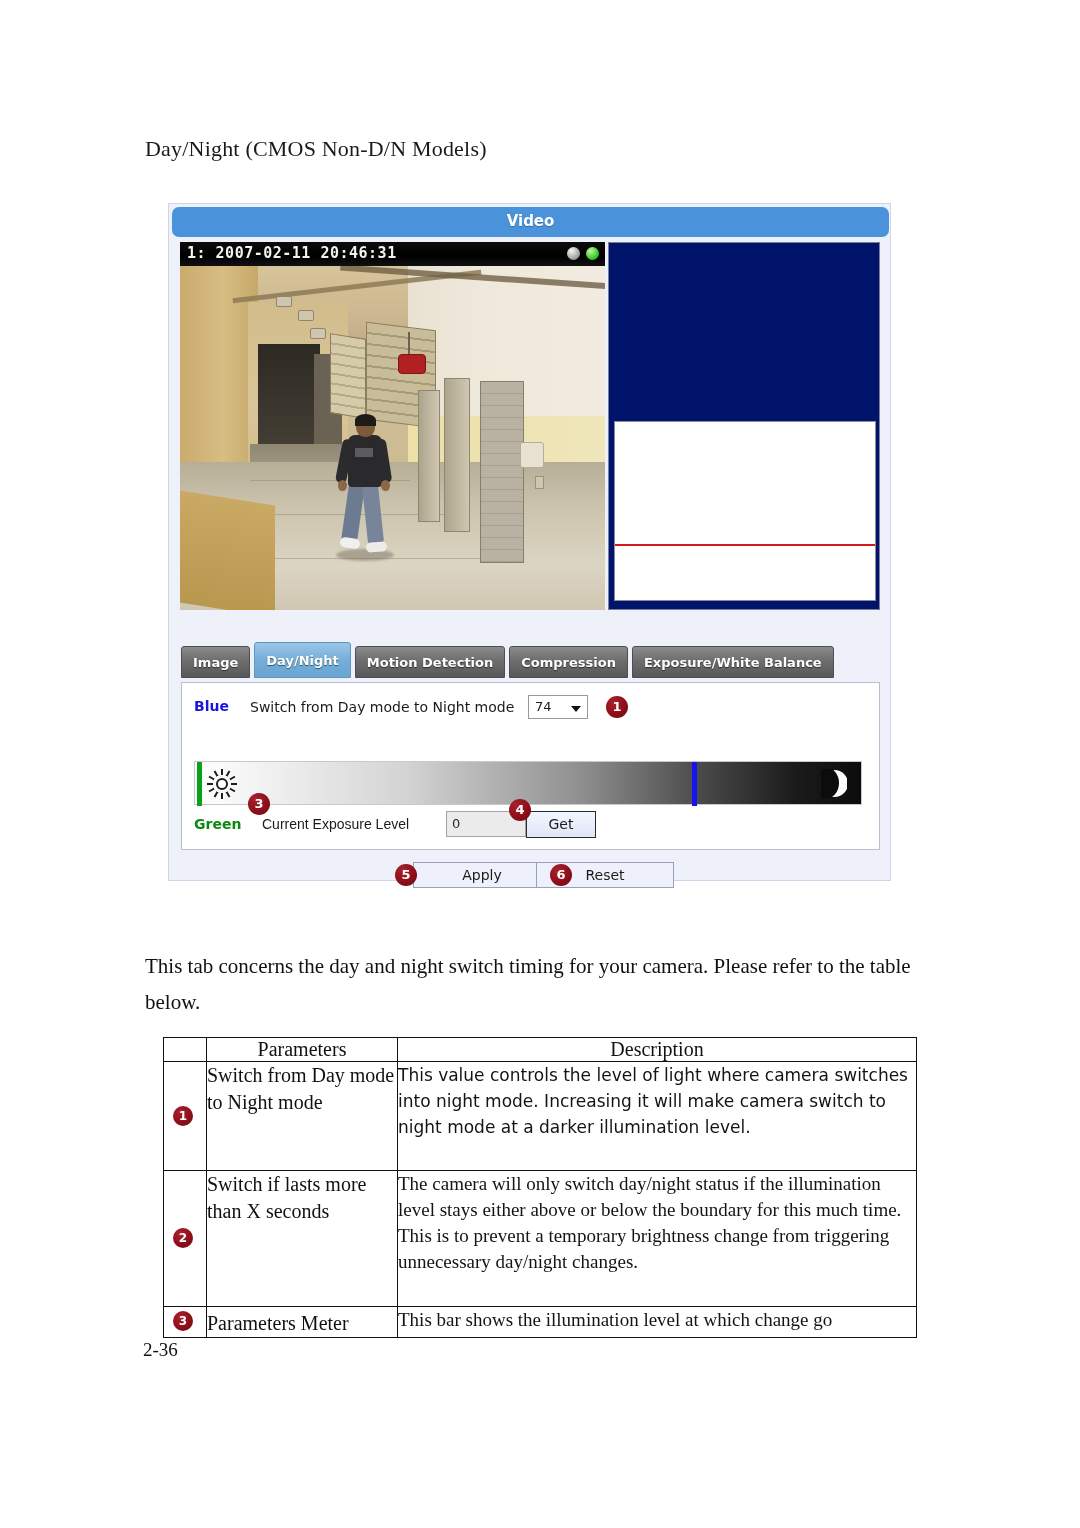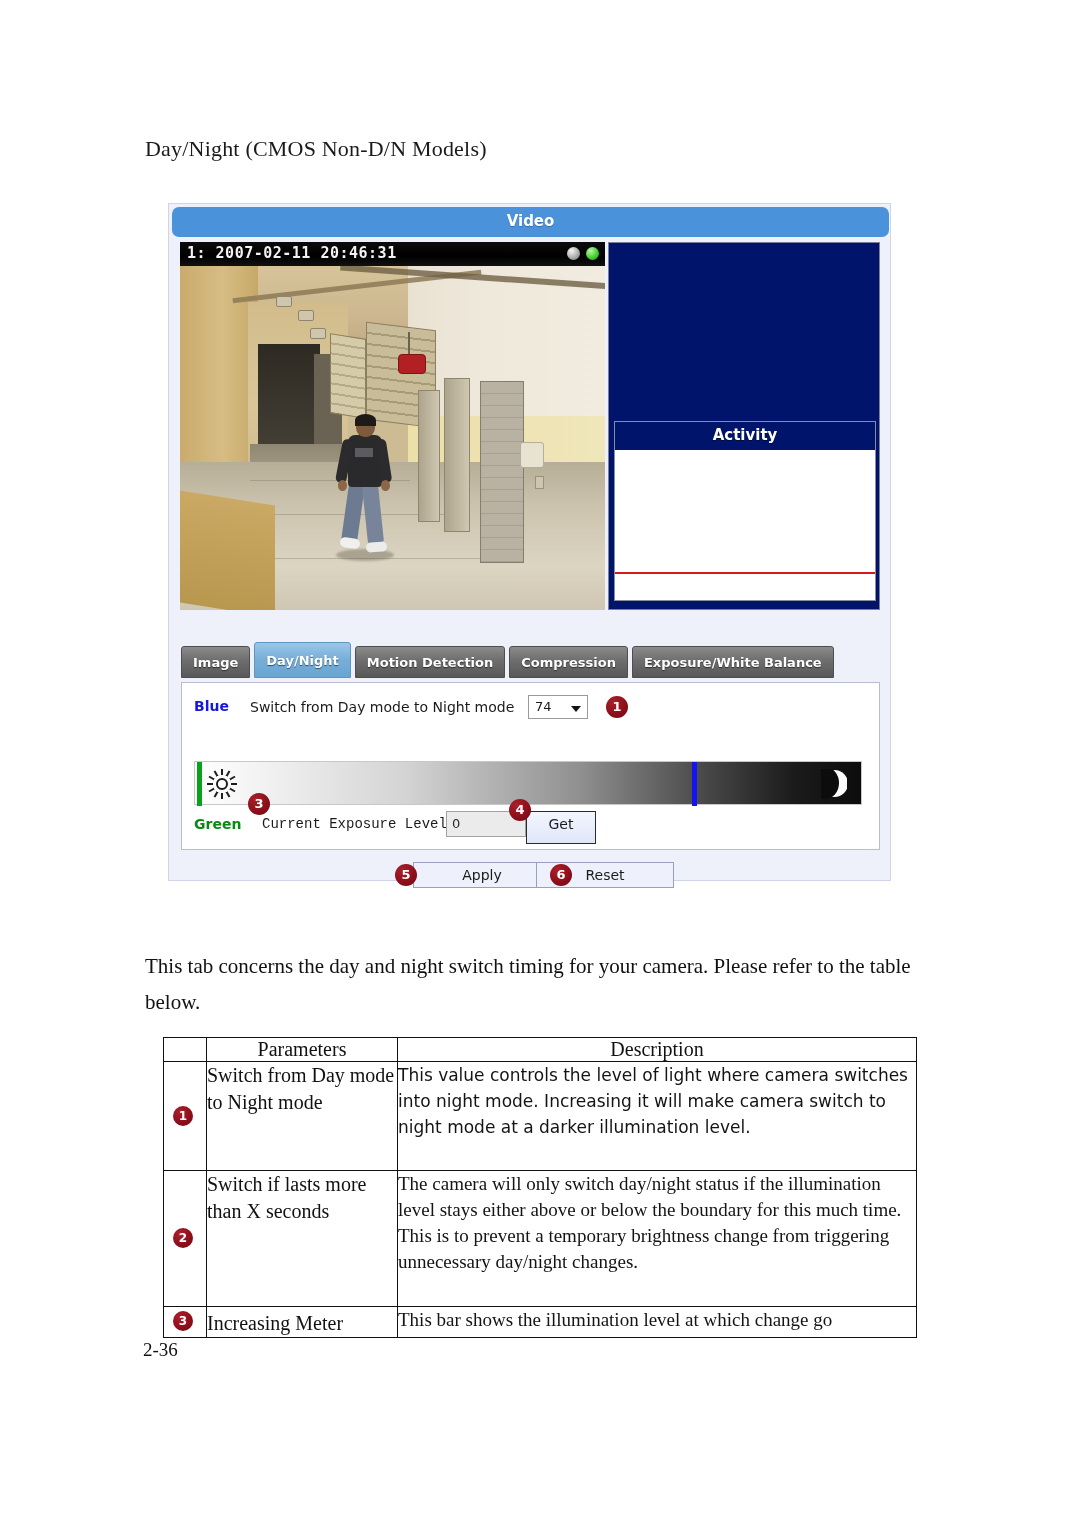--- a/index.html
+++ b/index.html
@@ -353,32 +353,32 @@
     border-radius: 50%; background: #0c0c0c;
   }
 
   .row-c { position: absolute; left: 12px; top: 128px; width: 676px; height: 28px; }
   .lab-green {
     position: absolute; left: 0; top: 5px;
     font-family: "DejaVu Sans", sans-serif; font-weight: bold; font-size: 14px; color: #0a8a10;
   }
   .txt-exposure {
     position: absolute; left: 68px; top: 5px;
-    font-family: Liberation Mono, monospace; font-size: 14px; color: #1b1b1b; white-space: nowrap;
+    font-family: Liberation Sans, sans-serif; font-size: 14px; color: #1b1b1b; white-space: nowrap;
   }
   .input-exp {
     position: absolute; left: 252px; top: 0; width: 80px; height: 26px;
     background: #ebebeb; border: 1px solid #a2a2a2; box-sizing: border-box;
   }
   .input-exp .inp-val {
     position: absolute; left: 5px; top: 4px;
     font-family: "DejaVu Sans", sans-serif; font-size: 13px; color: #2a2a2a;
   }
   .btn-get {
-    position: absolute; left: 332px; top: 0; width: 70px; height: 33px;
+    position: absolute; left: 332px; top: 0; width: 70px; height: 27px;
     background: linear-gradient(to bottom,#f2f6ff,#dfe6f7);
     border: 1px solid #2a2a2a; box-sizing: border-box;
     text-align: center; line-height: 25px;
     font-family: "DejaVu Sans", sans-serif; font-size: 14px; color: #1b1b1b;
   }
 
   
   .action-row { position: absolute; left: 212px; top: 658px; width: 300px; height: 28px; }
   .btn-wide {
     position: absolute; top: 0; width: 138px; height: 26px;
@@ -532,23 +532,20 @@
           <div class="p-handL"></div>
           <div class="p-handR"></div>
           <div class="p-head"></div>
           <div class="p-hair"></div>
         </div>
       </div>
     </div>
 
     <div class="side-col">
       <div class="activity-box">
-        <div class="activity-header">
-          <div class="act-label">Activity</div>
-        </div>
         <div class="activity-body"></div>
         <div class="activity-rule"></div>
         <div class="activity-foot"></div>
       </div>
     </div>
   </div>
 
   <div class="tabbar">
     <div class="tab">Image</div>
     <div class="tab active">Day/Night</div>
@@ -634,19 +631,19 @@
     </td>
     <td class="col-param cell-param">Switch if lasts more than X seconds</td>
     <td class="col-desc cell-desc serif">The camera will only switch day/night status if the illumination level stays either above or below the boundary for this much time. This is to prevent a temporary brightness change from triggering unnecessary day/night changes.</td>
   </tr>
   <tr>
     <td class="col-num">
       <div class="cell-num" style="height:30px;">
         <div class="callout small" style="top:4px;">3</div>
       </div>
     </td>
-    <td class="col-param cell-param" style="padding-top:3px;">Increasing Meter</td>
+    <td class="col-param cell-param" style="padding-top:3px;">Parameters Meter</td>
     <td class="col-desc cell-desc serif">This bar shows the illumination level at which change go</td>
   </tr>
 </tbody>
   </table>
 
 <div class="page-footer">2-36</div>
 
 </body></html>

